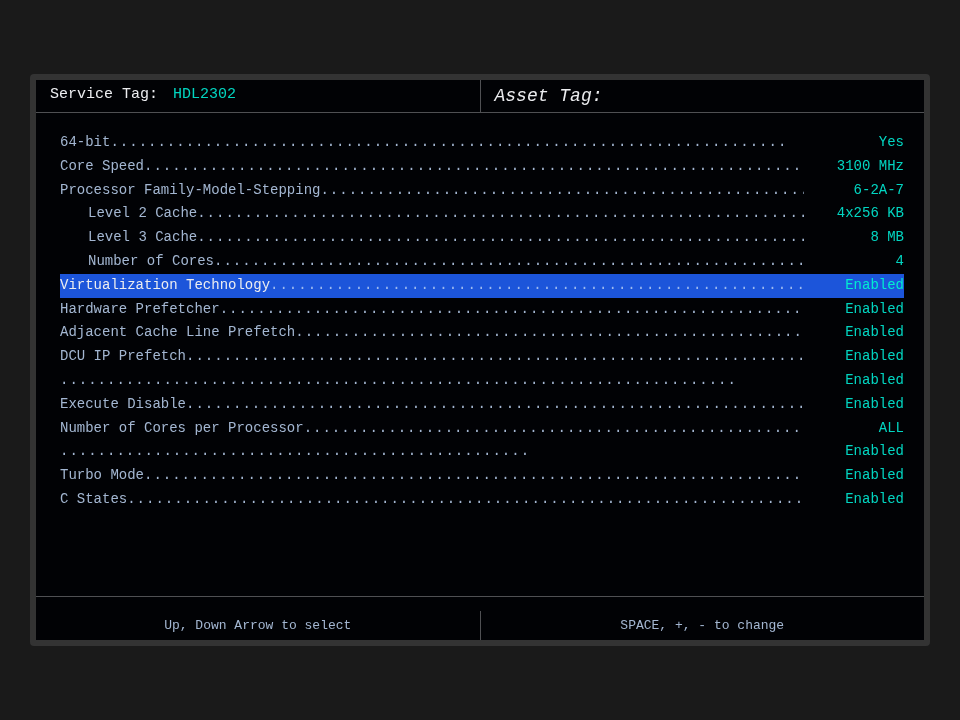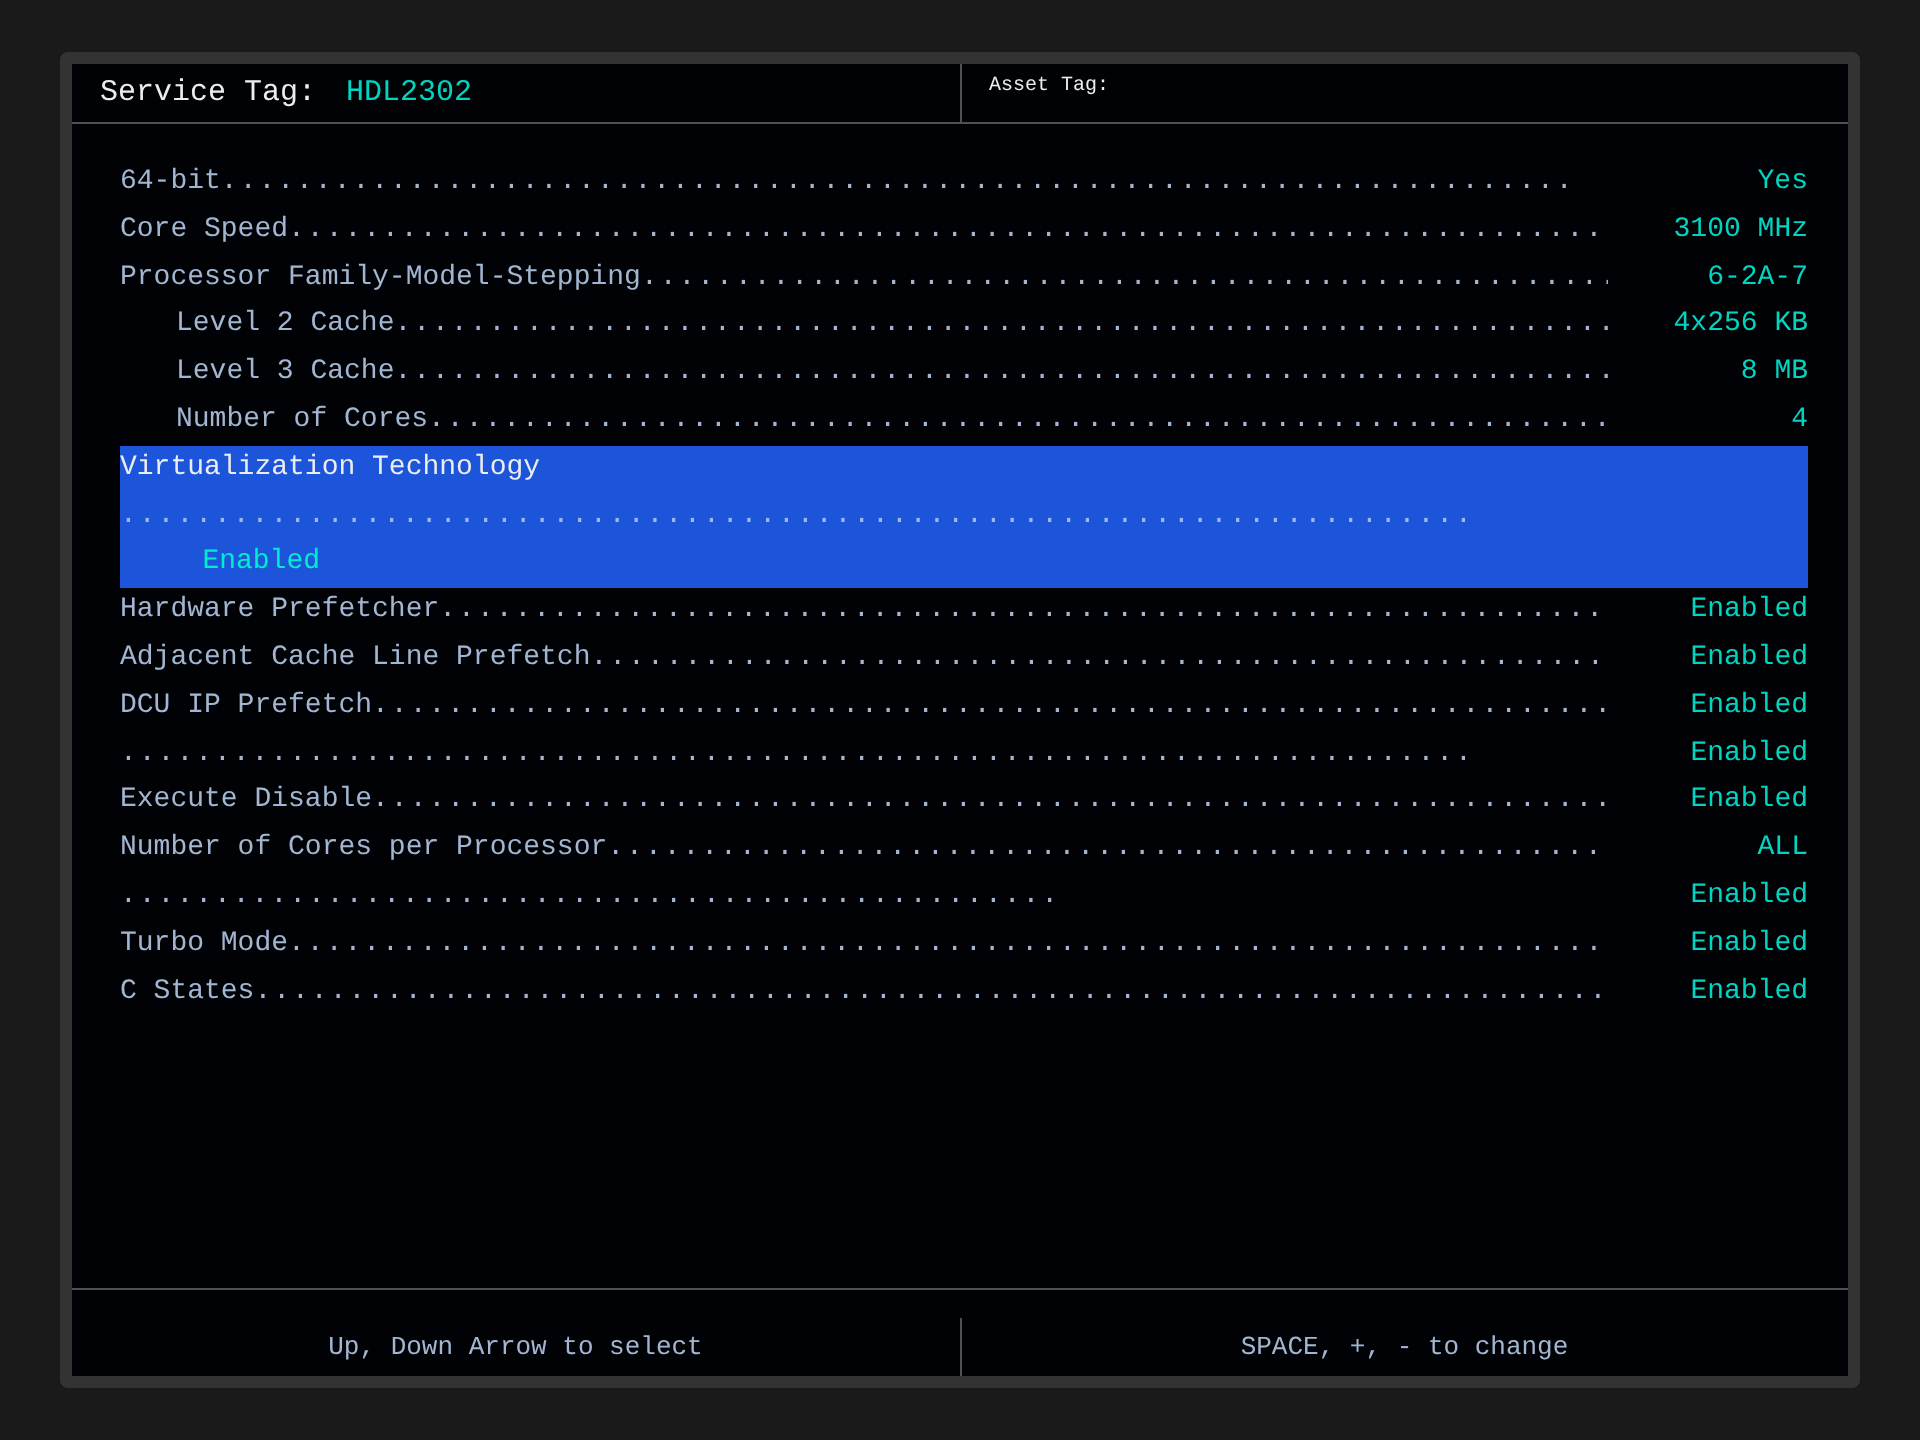--- a/index.html
+++ b/index.html
@@ -7,21 +7,21 @@
       width: 960px;
       height: 720px;
       background: #1a1a1a;
       display: flex;
       align-items: center;
       justify-content: center;
       font-family: 'Courier New', Courier, monospace;
     }
     .monitor {
       width: 900px;
-      height: 668px;
+      height: 572px;
       background: #22c55e;
       border: 6px solid #333;
       border-radius: 4px;
       display: flex;
       flex-direction: column;
       overflow: hidden;
       position: relative;
     }
     
     .monitor::after {
@@ -42,42 +42,42 @@
       padding: 6px 14px;
       border-right: 1px solid #555;
       color: #fff;
       font-size: 15px;
       font-family: 'Courier New', monospace;
     }
     .header-right {
       flex: 1;
       padding: 6px 14px;
       color: #fff;
-      font-size: 10px;
-      font-family: 'Courier New', monospace;
+      font-size: 18px;
+      font-family: 'Courier New', monospace;
+      font-style: italic;
     }
     .content {
       flex: 1;
       background: #000;
       padding: 18px 20px 10px 24px;
       overflow: hidden;
     }
     .bios-row {
       display: flex;
       align-items: baseline;
       font-size: 14px;
       font-family: 'Courier New', monospace;
       color: #b0c4de;
       line-height: 1.7;
       white-space: nowrap;
     }
     .bios-row.highlighted {
       background: #1e5be8;
       color: #fff;
-      flex-direction: column;
     }
     .bios-row.indent {
       padding-left: 28px;
     }
     .bios-row .label {
       color: #b0c4de;
     }
     .bios-row.highlighted .label {
       color: #fff;
     }

